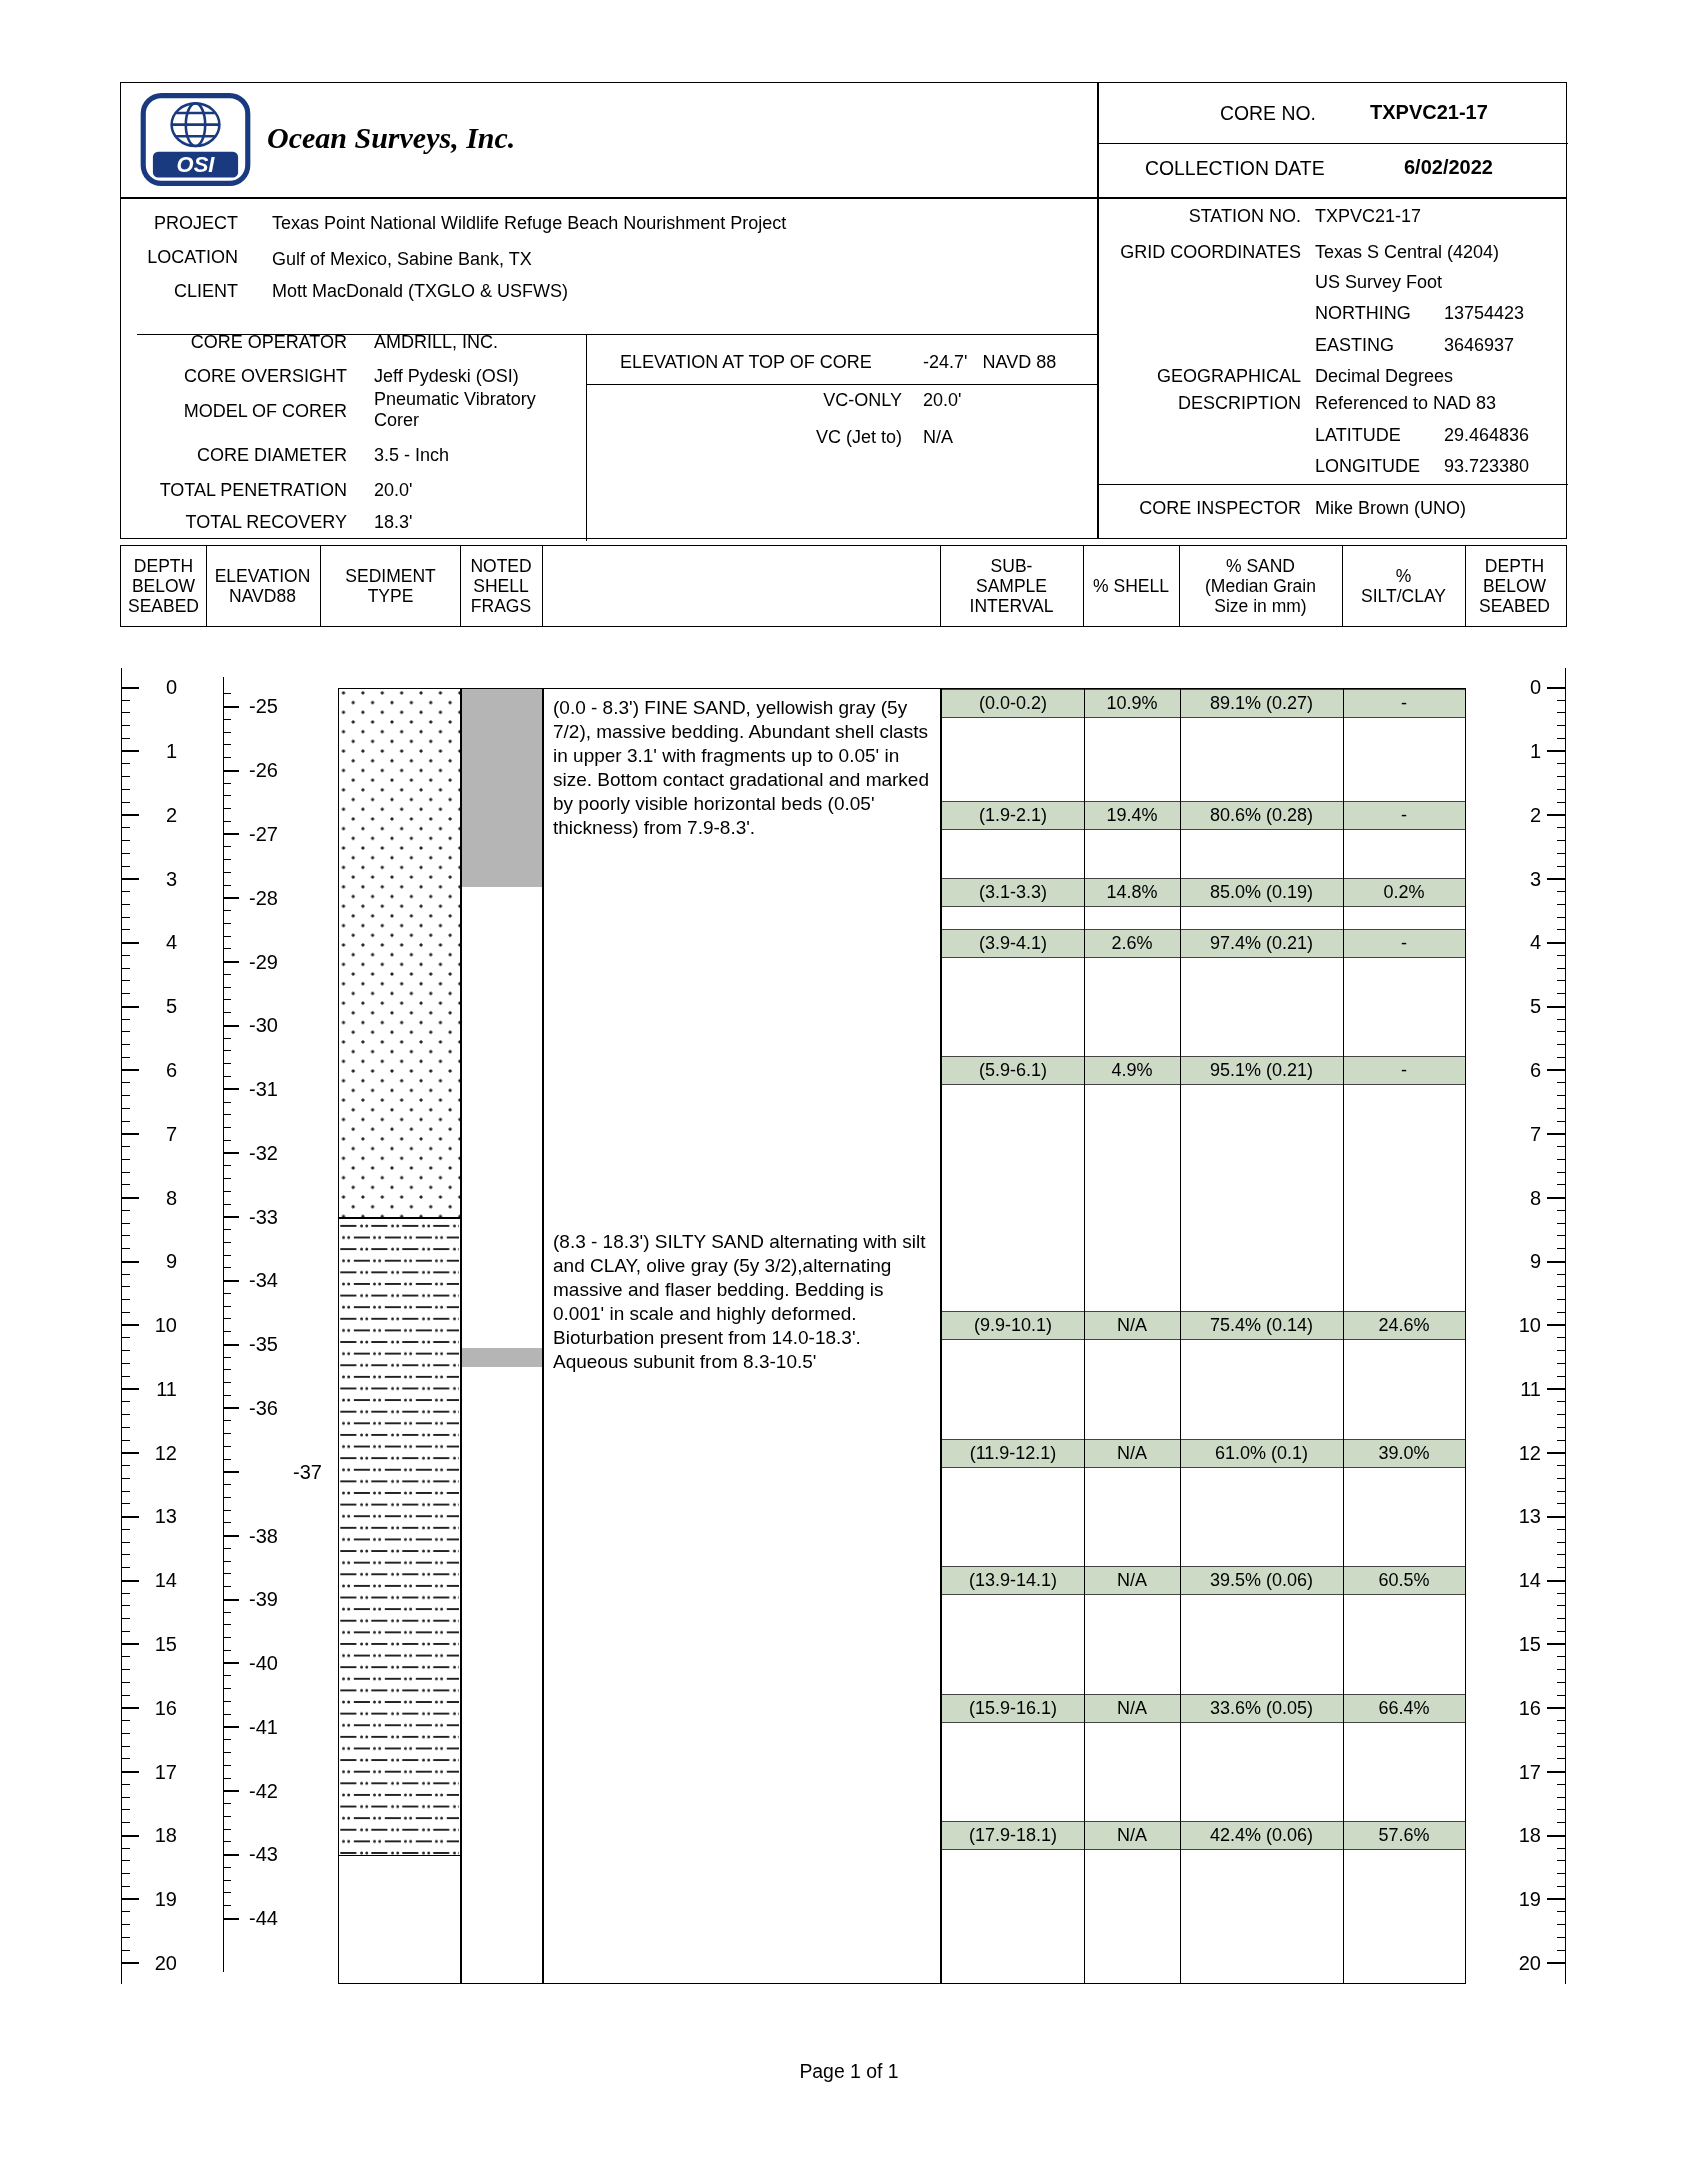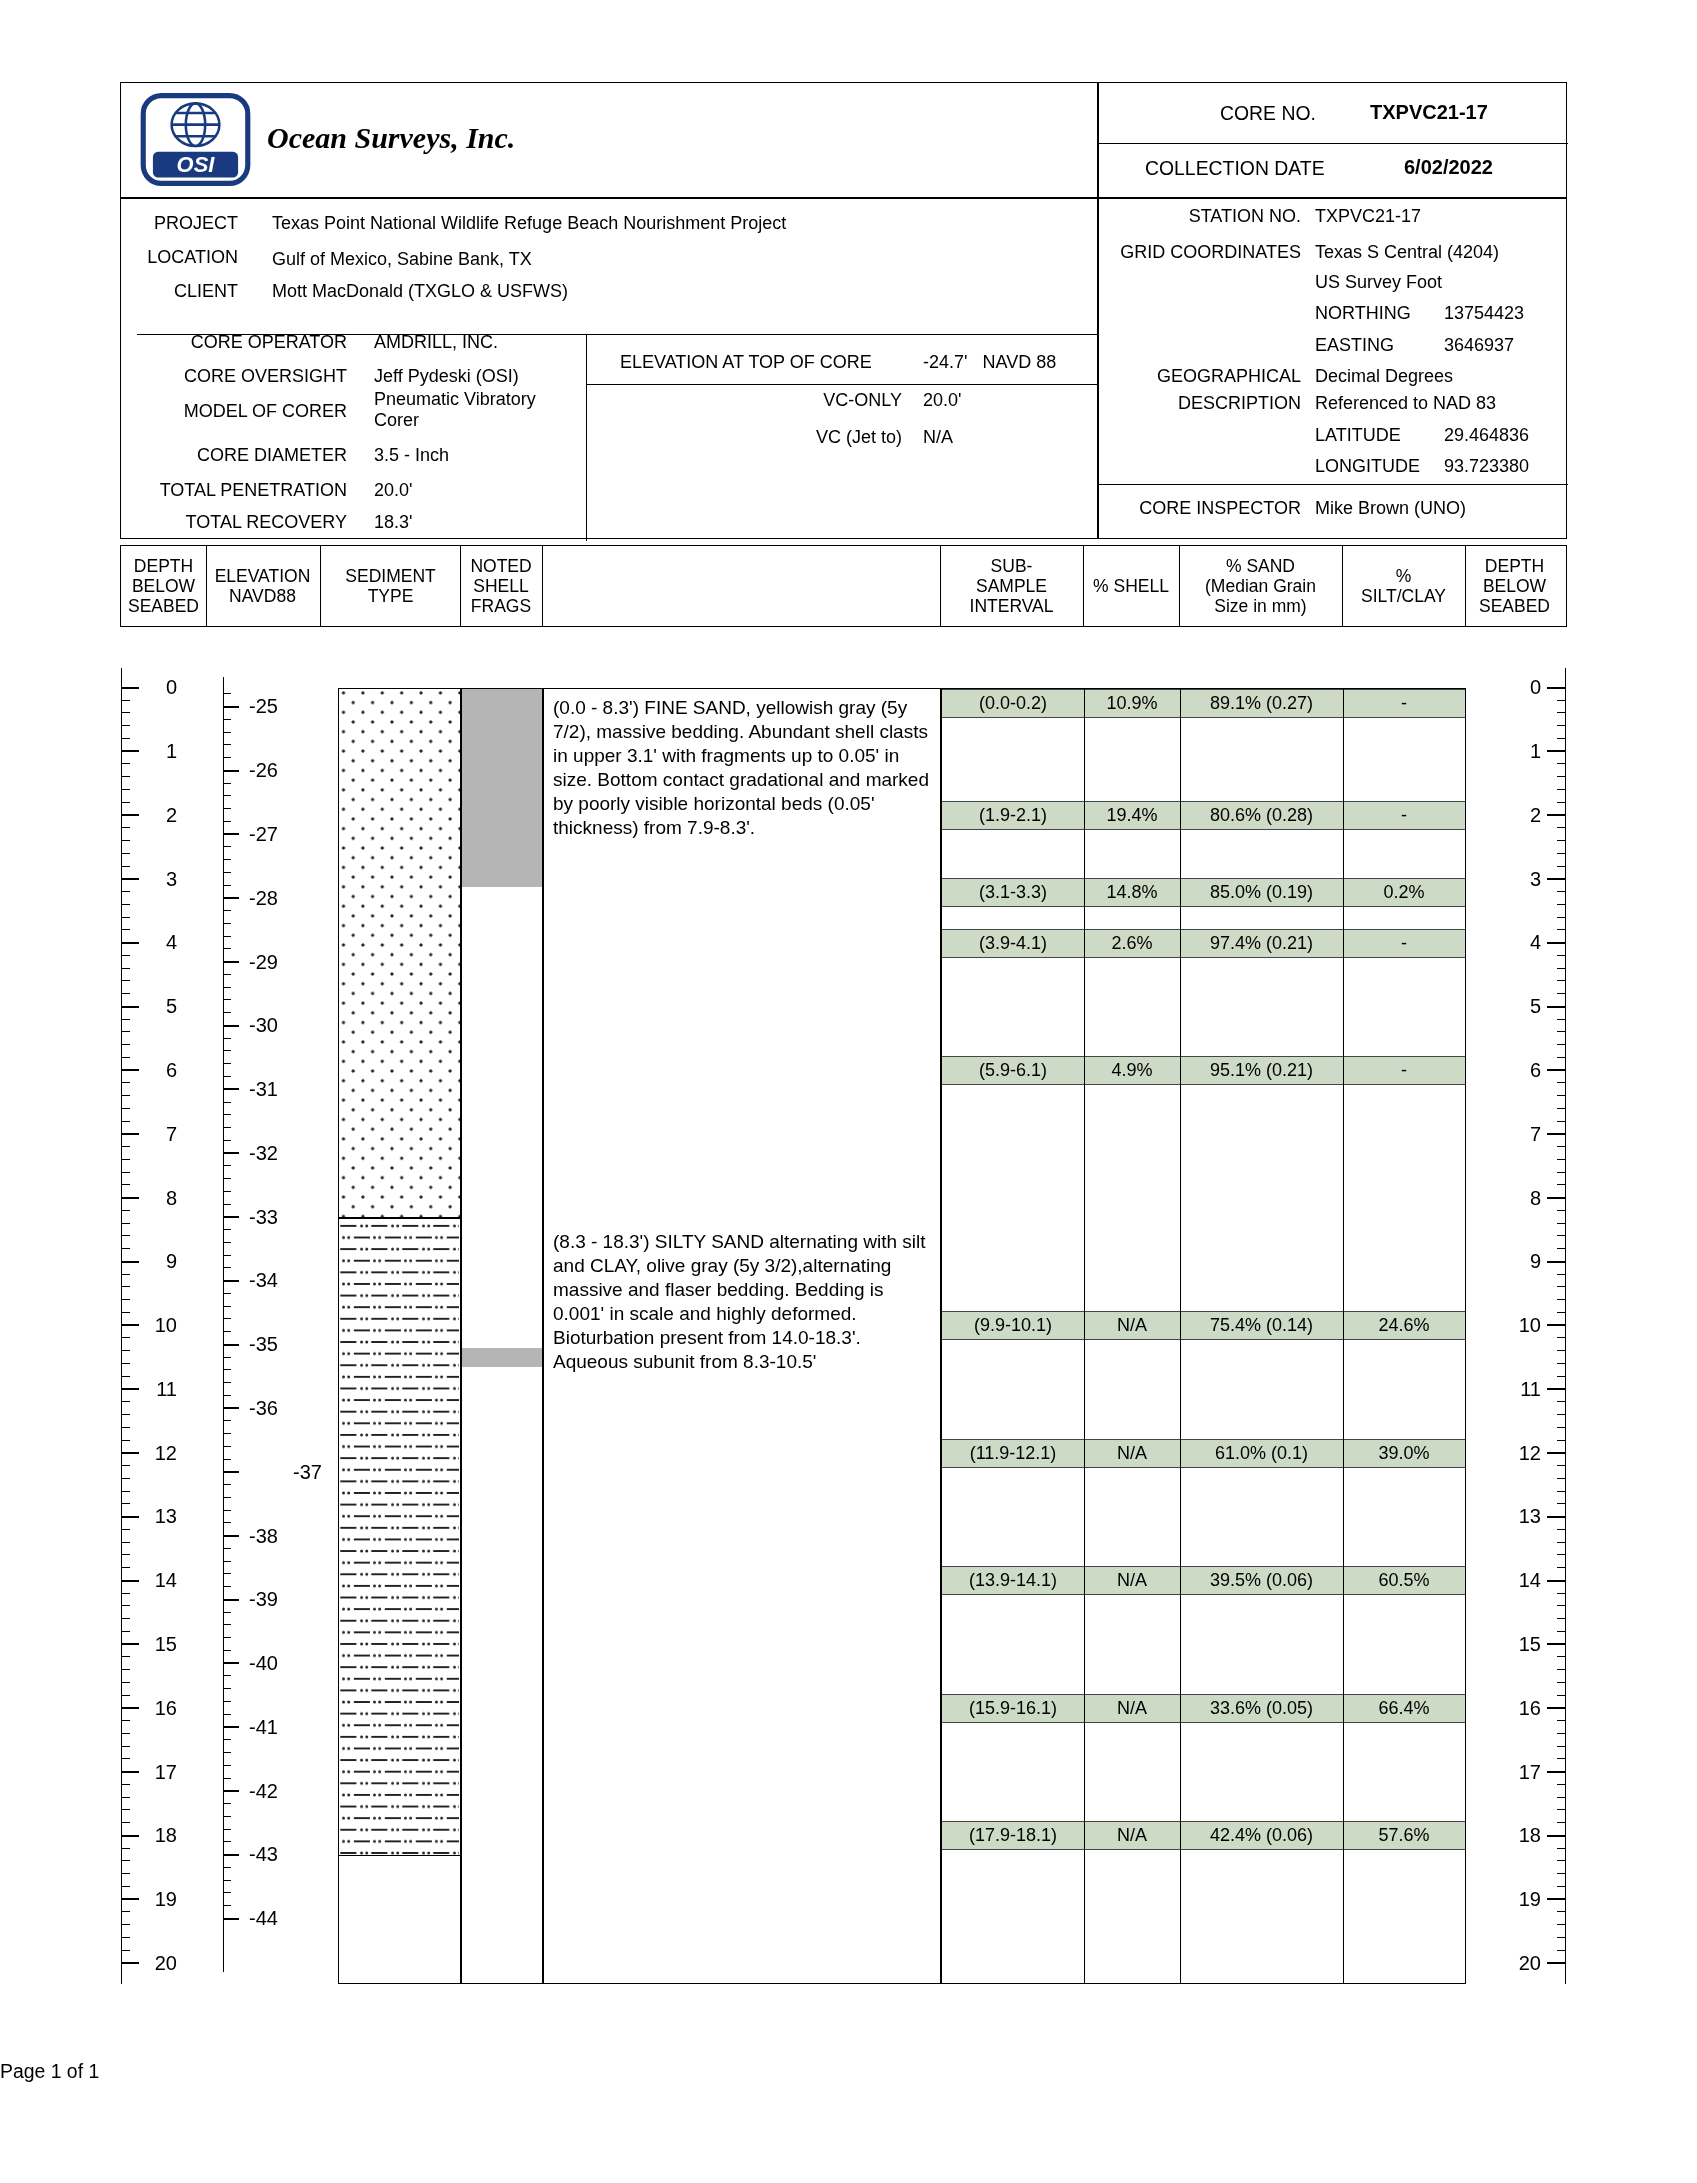--- a/index.html
+++ b/index.html
@@ -238,21 +238,21 @@
         <div class="scell" style="width: 122px;">66.4%</div>
       </div>
       <div class="srow" style="top: 1132px;">
         <div class="scell" style="width: 142px;">(17.9-18.1)</div>
         <div class="scell" style="width: 96px;">N/A</div>
         <div class="scell" style="width: 163px;">42.4% (0.06)</div>
         <div class="scell" style="width: 122px;">57.6%</div>
       </div>
     </div>
 
-  <div class="abs" style="left:0;top:2060px;width:1698px;font-size:19.4px">Page 1 of 1</div>
+  <div class="abs" style="left:0;top:2060px;width:1698px;text-align:center;font-size:19.4px">Page 1 of 1</div>
 <div class="tick" style="left: 121px; top: 687px; width: 18px; height: 1.9px;"></div>
     <div class="num" style="left: 142px; top: 675px; width: 35px; text-align: right;">0</div>
     <div class="tick" style="left: 1547px; top: 687px; width: 18px; height: 1.9px;"></div>
     <div class="num" style="left: 1490px; top: 675px; width: 51px; text-align: right;">0</div>
     <div class="tick" style="left: 121px; top: 750px; width: 18px; height: 1.9px;"></div>
     <div class="num" style="left: 142px; top: 739px; width: 35px; text-align: right;">1</div>
     <div class="tick" style="left: 1547px; top: 750px; width: 18px; height: 1.9px;"></div>
     <div class="num" style="left: 1490px; top: 739px; width: 51px; text-align: right;">1</div>
     <div class="tick" style="left: 121px; top: 814px; width: 18px; height: 1.9px;"></div>
     <div class="num" style="left: 142px; top: 803px; width: 35px; text-align: right;">2</div>

